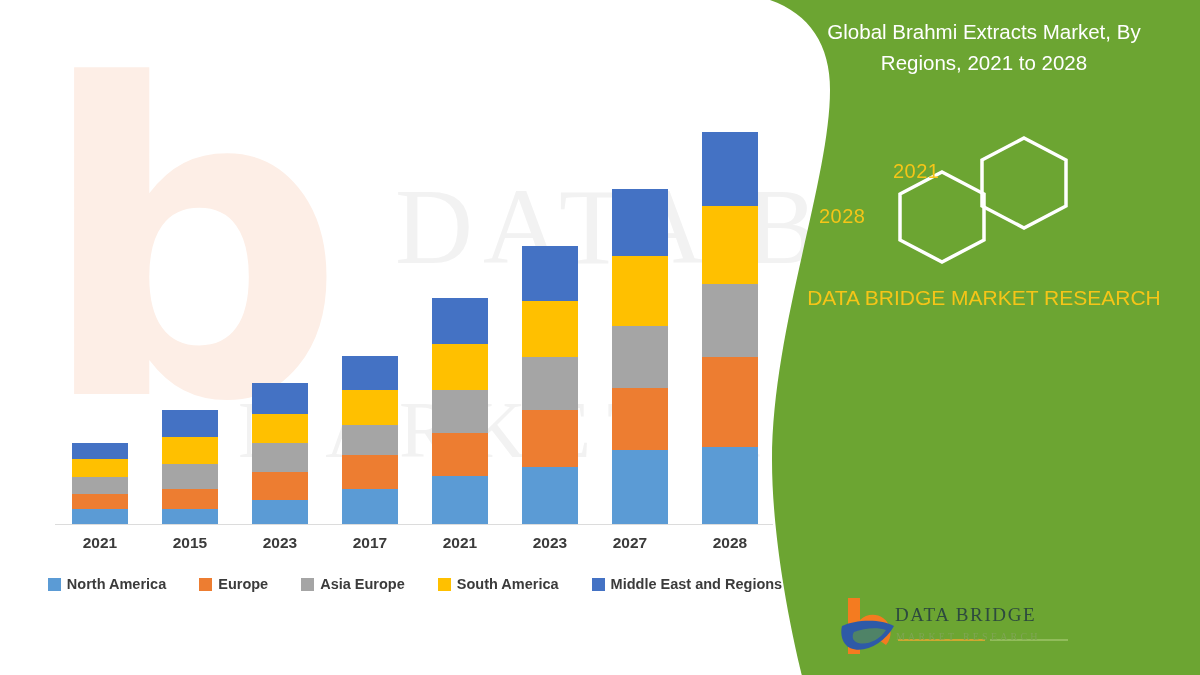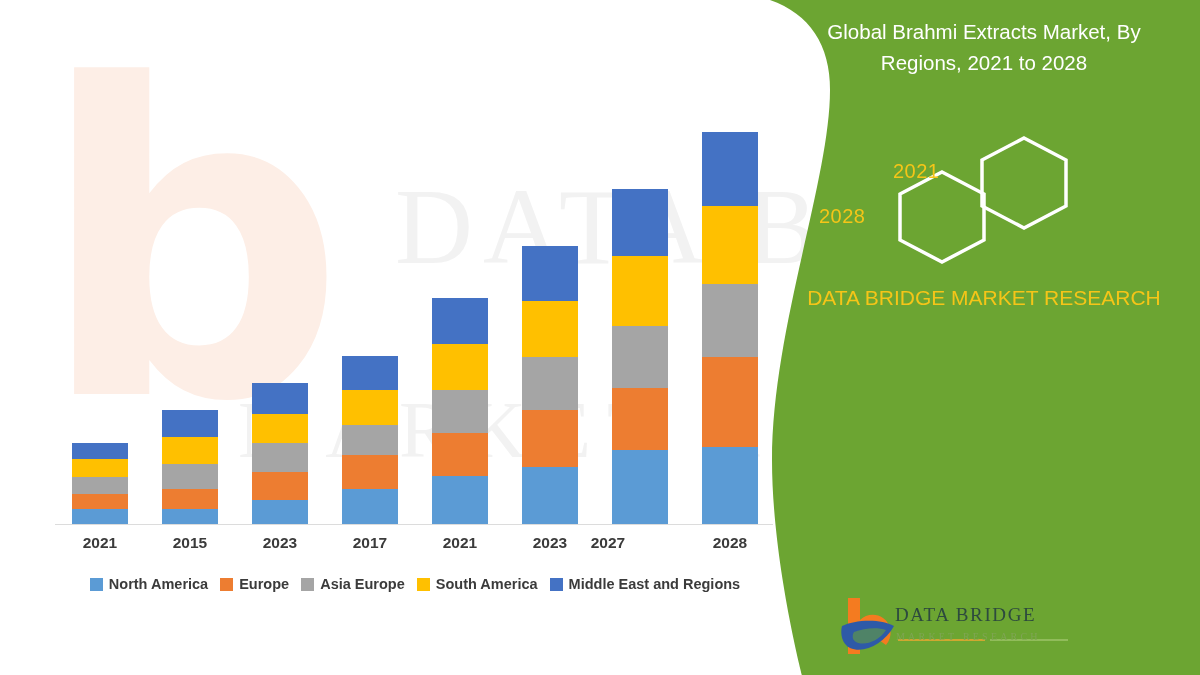--- a/index.html
+++ b/index.html
@@ -173,21 +173,21 @@
 
   
   .legend {
     position: absolute;
     left: 55px; top: 576px;
     width: 720px;
     z-index: 5;
     display: flex;
     justify-content: center;
     align-items: center;
-    gap: 12px;
+    gap: 33px;
   }
   .legend-item { display: flex; align-items: center; gap: 6px; }
   .legend-swatch { width: 13px; height: 13px; display: block; }
   .legend-label {
     color: #3b3b3b;
     font-size: 14.5px;
     font-weight: 700;
     white-space: nowrap;
   }
 </style>
@@ -260,21 +260,21 @@
       </div>
     </div>
   <div class="axis-line"></div>
   <div class="xlabels" id="xlabels">
       <div class="xlabel" style="left: 10px;">2021</div>
       <div class="xlabel" style="left: 100px;">2015</div>
       <div class="xlabel" style="left: 190px;">2023</div>
       <div class="xlabel" style="left: 280px;">2017</div>
       <div class="xlabel" style="left: 370px;">2021</div>
       <div class="xlabel" style="left: 460px;">2023</div>
-      <div class="xlabel" style="left: 518px;">2027</div>
+      <div class="xlabel" style="left: 540px;">2027</div>
       <div class="xlabel" style="left: 640px;">2028</div>
     </div>
 
   <div class="legend" id="legend">
       <div class="legend-item">
         <span class="legend-swatch" style="background: rgb(91, 155, 213);"></span>
         <span class="legend-label">North America</span>
       </div>
       <div class="legend-item">
         <span class="legend-swatch" style="background: rgb(237, 125, 49);"></span>

